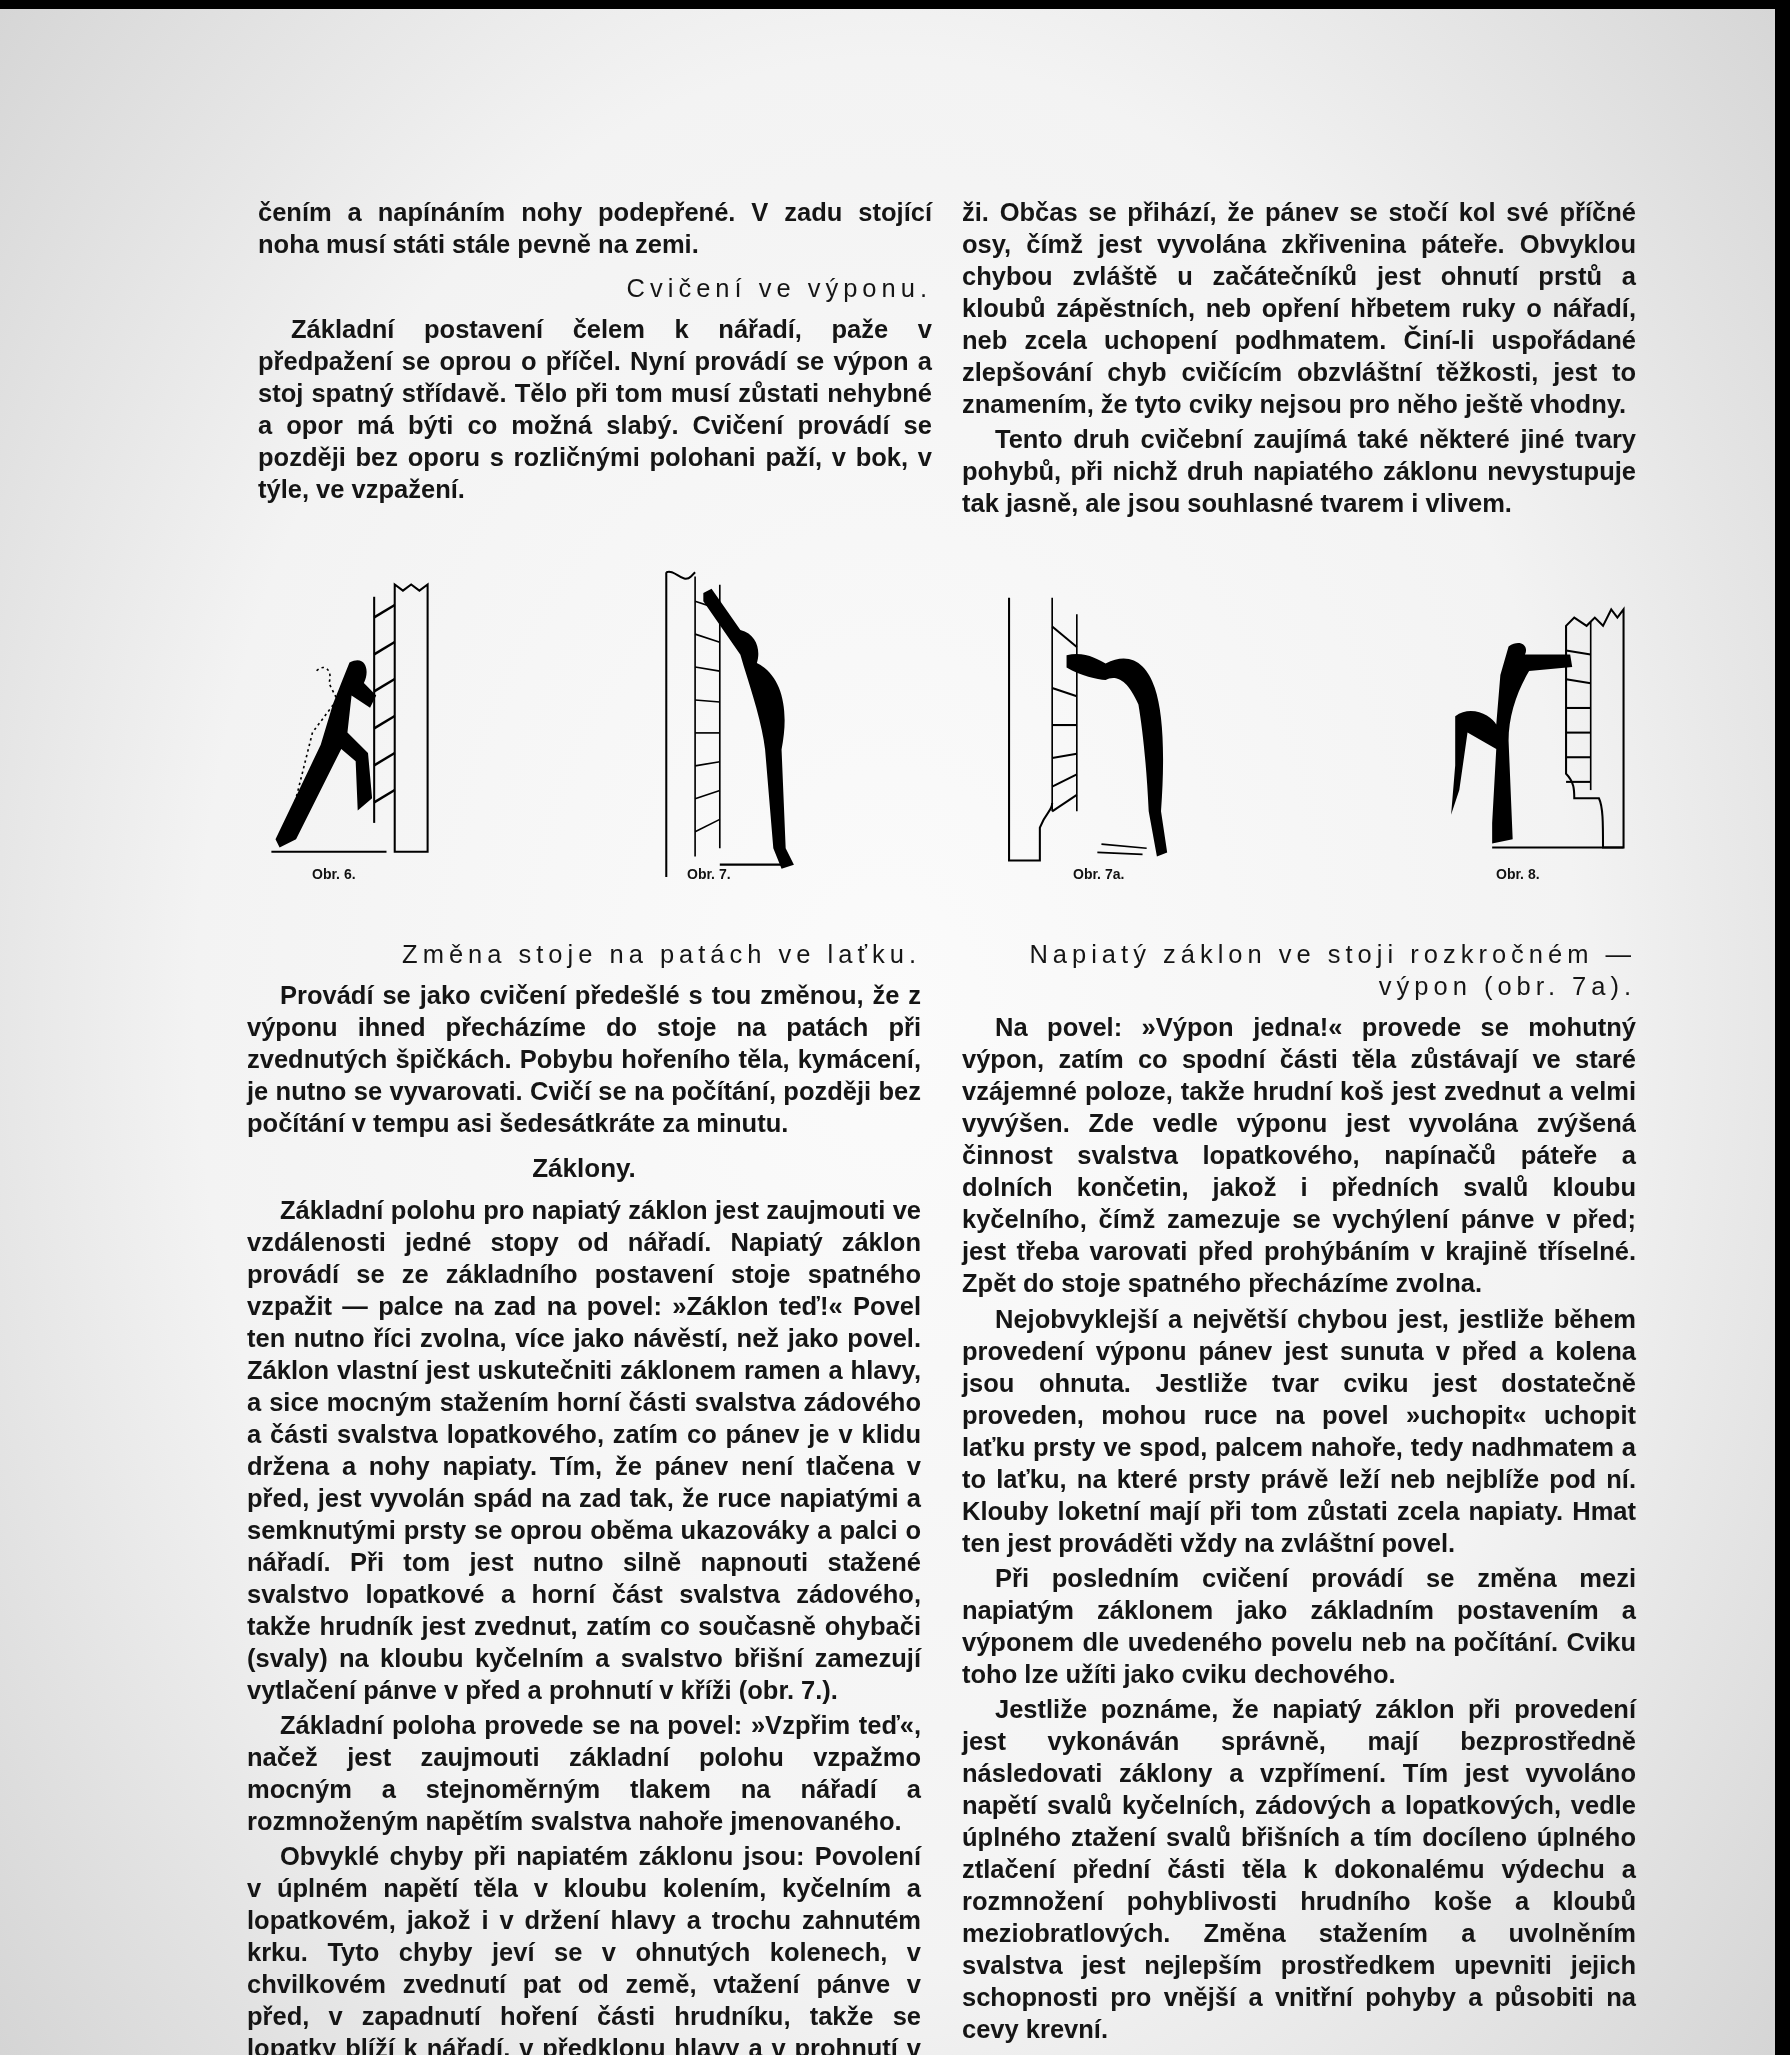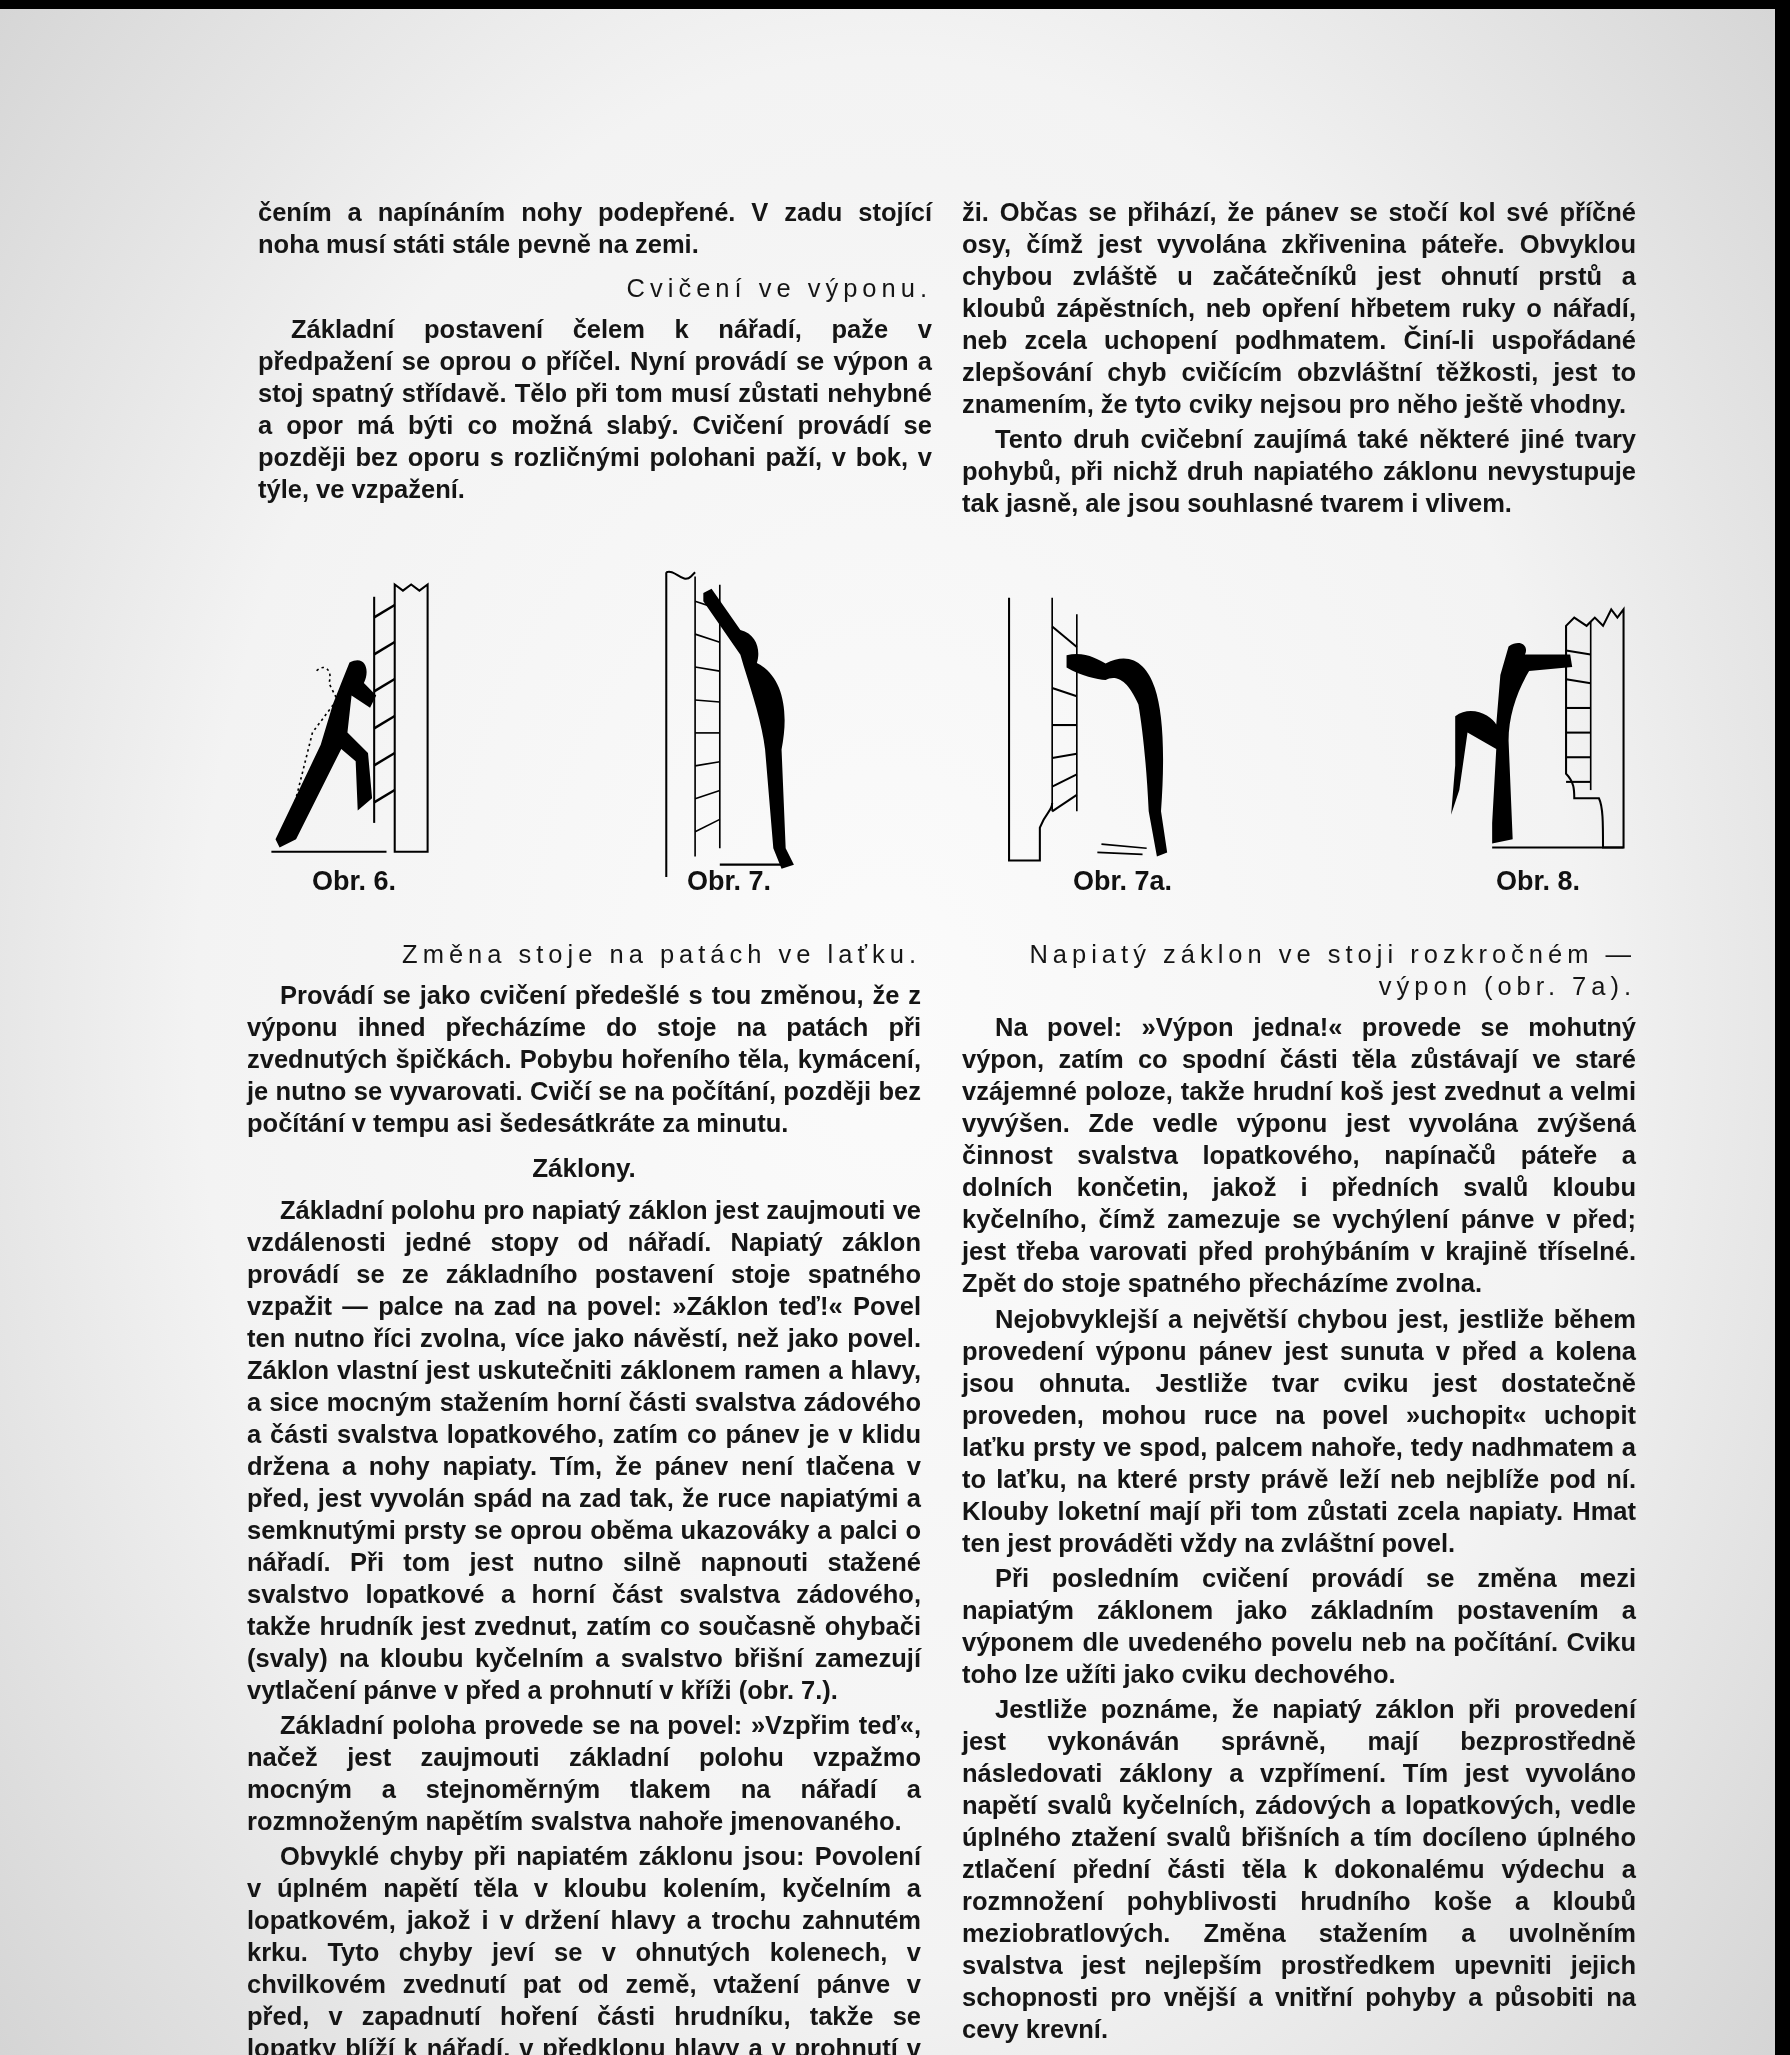--- a/index.html
+++ b/index.html
@@ -26,21 +26,21 @@
   .col h3 { font-weight:bold; font-size:26px; text-align:center; margin:12.3px 0 10px 0; }
   #col-left-top { left:258px; top:187px; }
   #col-right-top { left:962px; top:187px; }
   #col-left-bottom { left:247px; top:917px; }
   #col-right-bottom { left:962px; top:917px; }
 
   .figure { position:absolute; }
   .figure svg { display:block; }
   .fig-caption {
     position:absolute; font-family:"Liberation Sans","DejaVu Sans",sans-serif;
-    font-weight:bold; font-size:27px; color:#111; white-space:nowrap;
+    font-weight:bold; font-size:14px; color:#111; white-space:nowrap;
   }
 </style>
 </head>
 <body>
 
 <div class="page">
 
   <div class="col" id="col-left-top">
     <p class="noindent">čením a napínáním nohy podepřené. V zadu stojící noha musí státi stále pevně na zemi.</p>
     <h2>Cvičení ve výponu.</h2>

